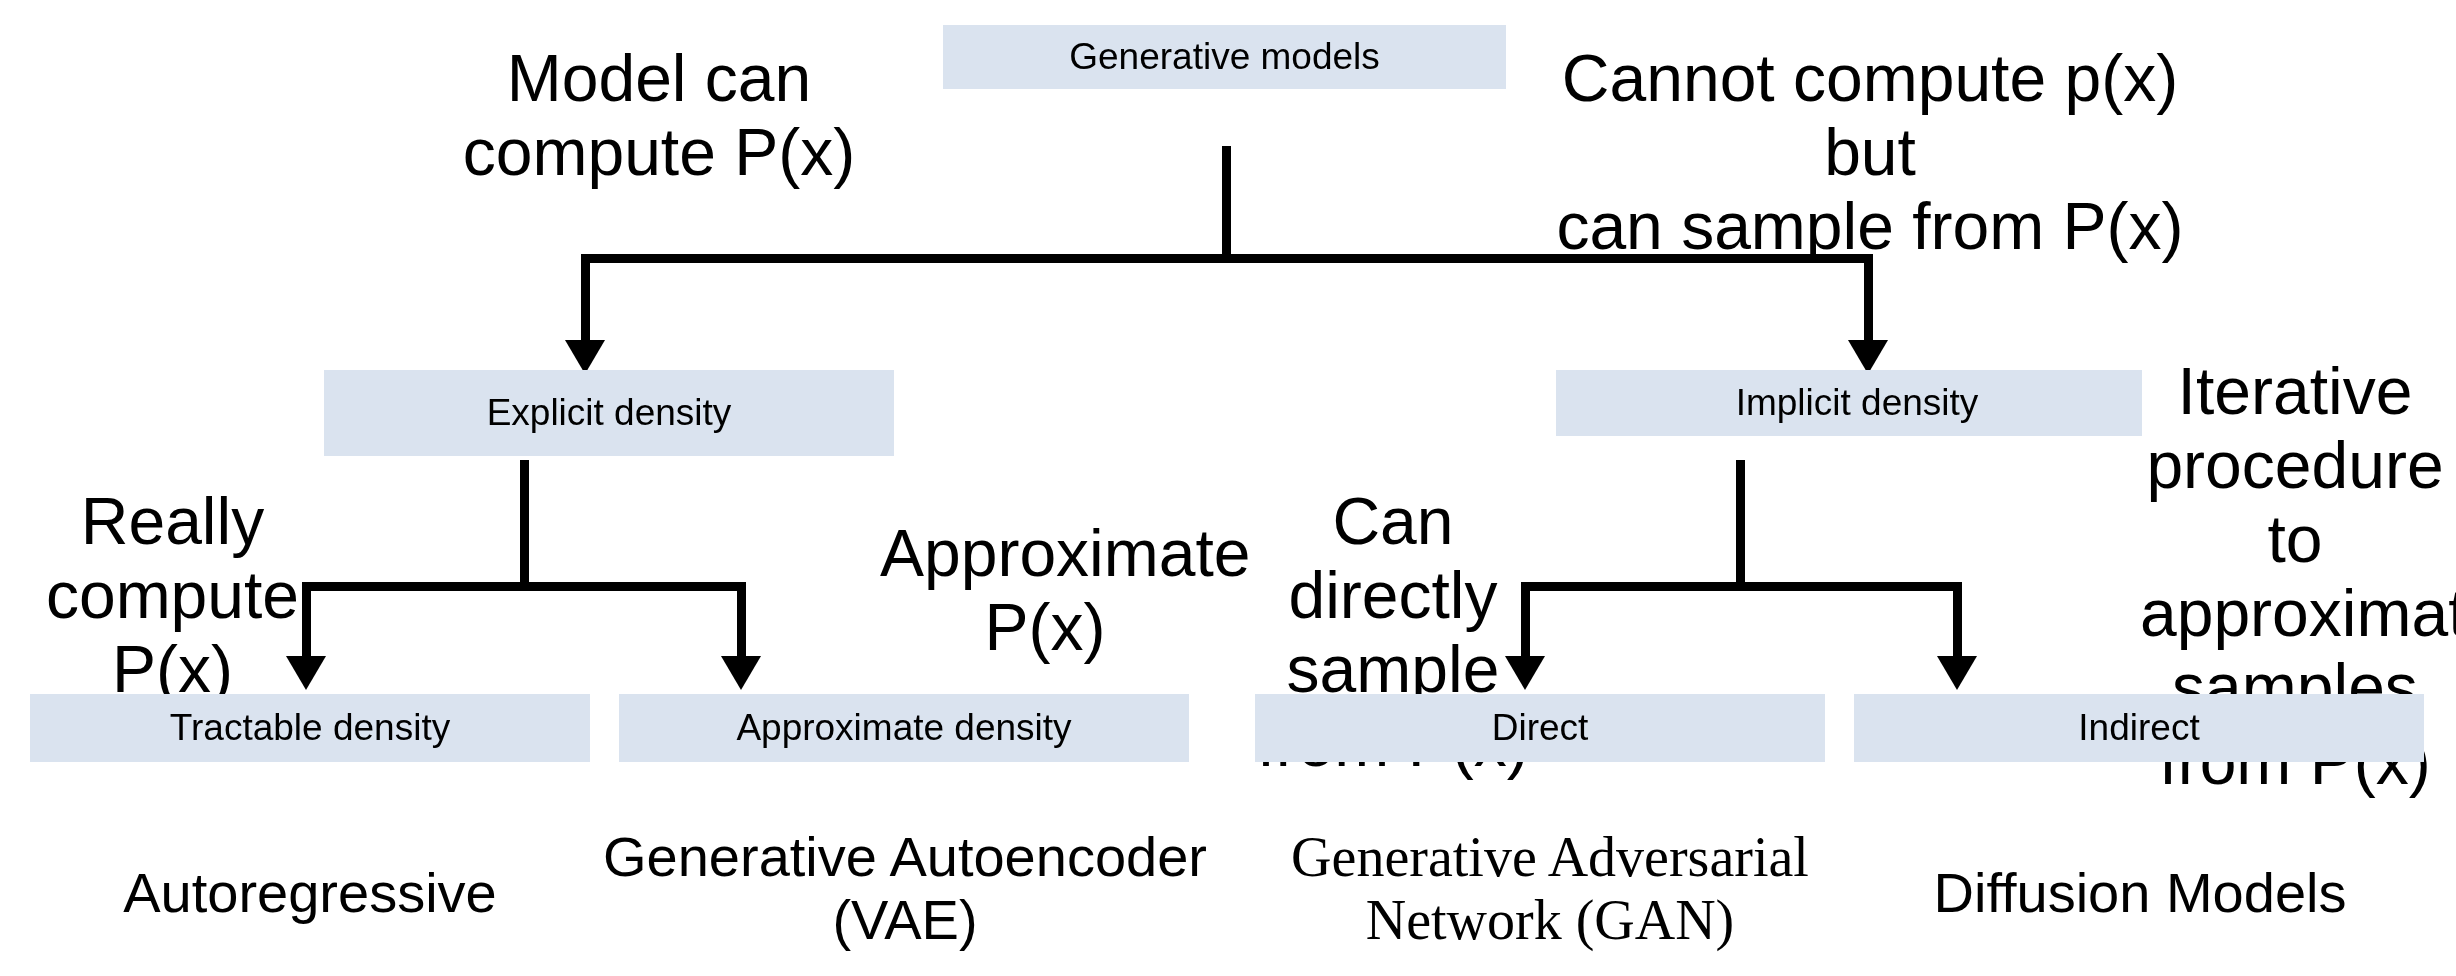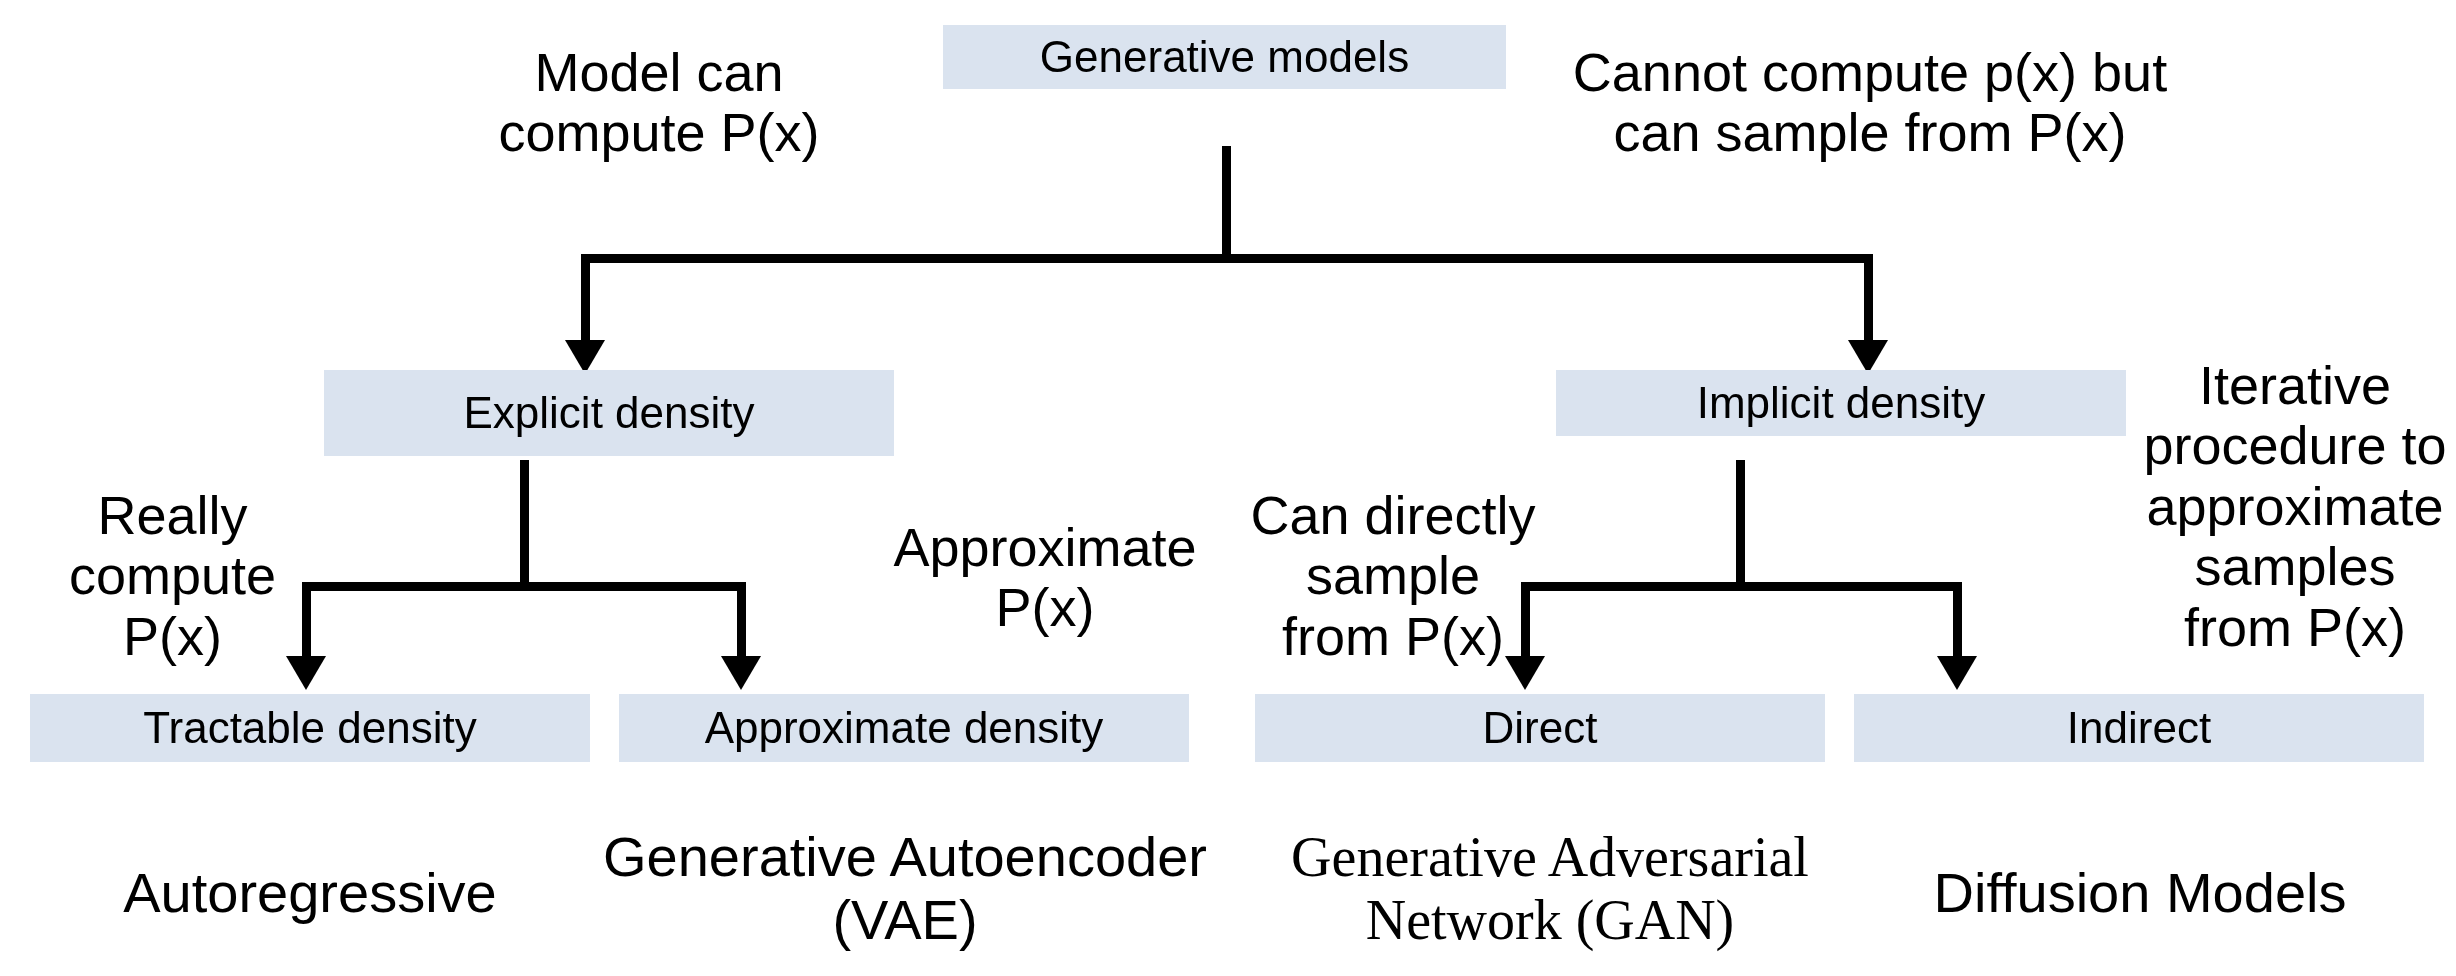--- a/index.html
+++ b/index.html
@@ -19,30 +19,30 @@
     overflow: hidden;
   }
 
   
   .node {
     position: absolute;
     background: #dae3ef;
     display: flex;
     align-items: center;
     justify-content: center;
-    font-size: 44px;
+    font-size: 37px;
     line-height: 1.05;
     white-space: nowrap;
     color: #000000;
   }
 
   
   .label {
     position: absolute;
-    font-size: 54px;
+    font-size: 66px;
     line-height: 1.12;
     text-align: center;
     color: #000000;
     white-space: pre-line;
   }
   .caption {
     position: absolute;
     font-size: 56px;
     line-height: 1.12;
     text-align: center;
@@ -112,21 +112,21 @@
   <div class="node" style="left:943px; top:25px; width:563px; height:64px;">Generative models</div>
 
   <div class="label" style="left:419px; top:42px; width:480px;">Model can
 compute P(x)</div>
 
   <div class="label" style="left:1540px; top:42px; width:660px;">Cannot compute p(x) but
 can sample from P(x)</div>
 
   <div class="node" style="left:324px; top:370px; width:570px; height:86px;">Explicit density</div>
 
-  <div class="node" style="left:1556px; top:370px; width:570px; height:66px;">Implicit density</div>
+  <div class="node" style="left:1556px; top:370px; width:570px; height:66px;padding-left:16px;">Implicit density</div>
 
   <div class="label" style="left:30px; top:485px; width:285px;">Really
 compute
 P(x)</div>
 
   <div class="label" style="left:880px; top:517px; width:330px;">Approximate
 P(x)</div>
 
   <div class="label" style="left:1248px; top:485px; width:290px;">Can directly
 sample

